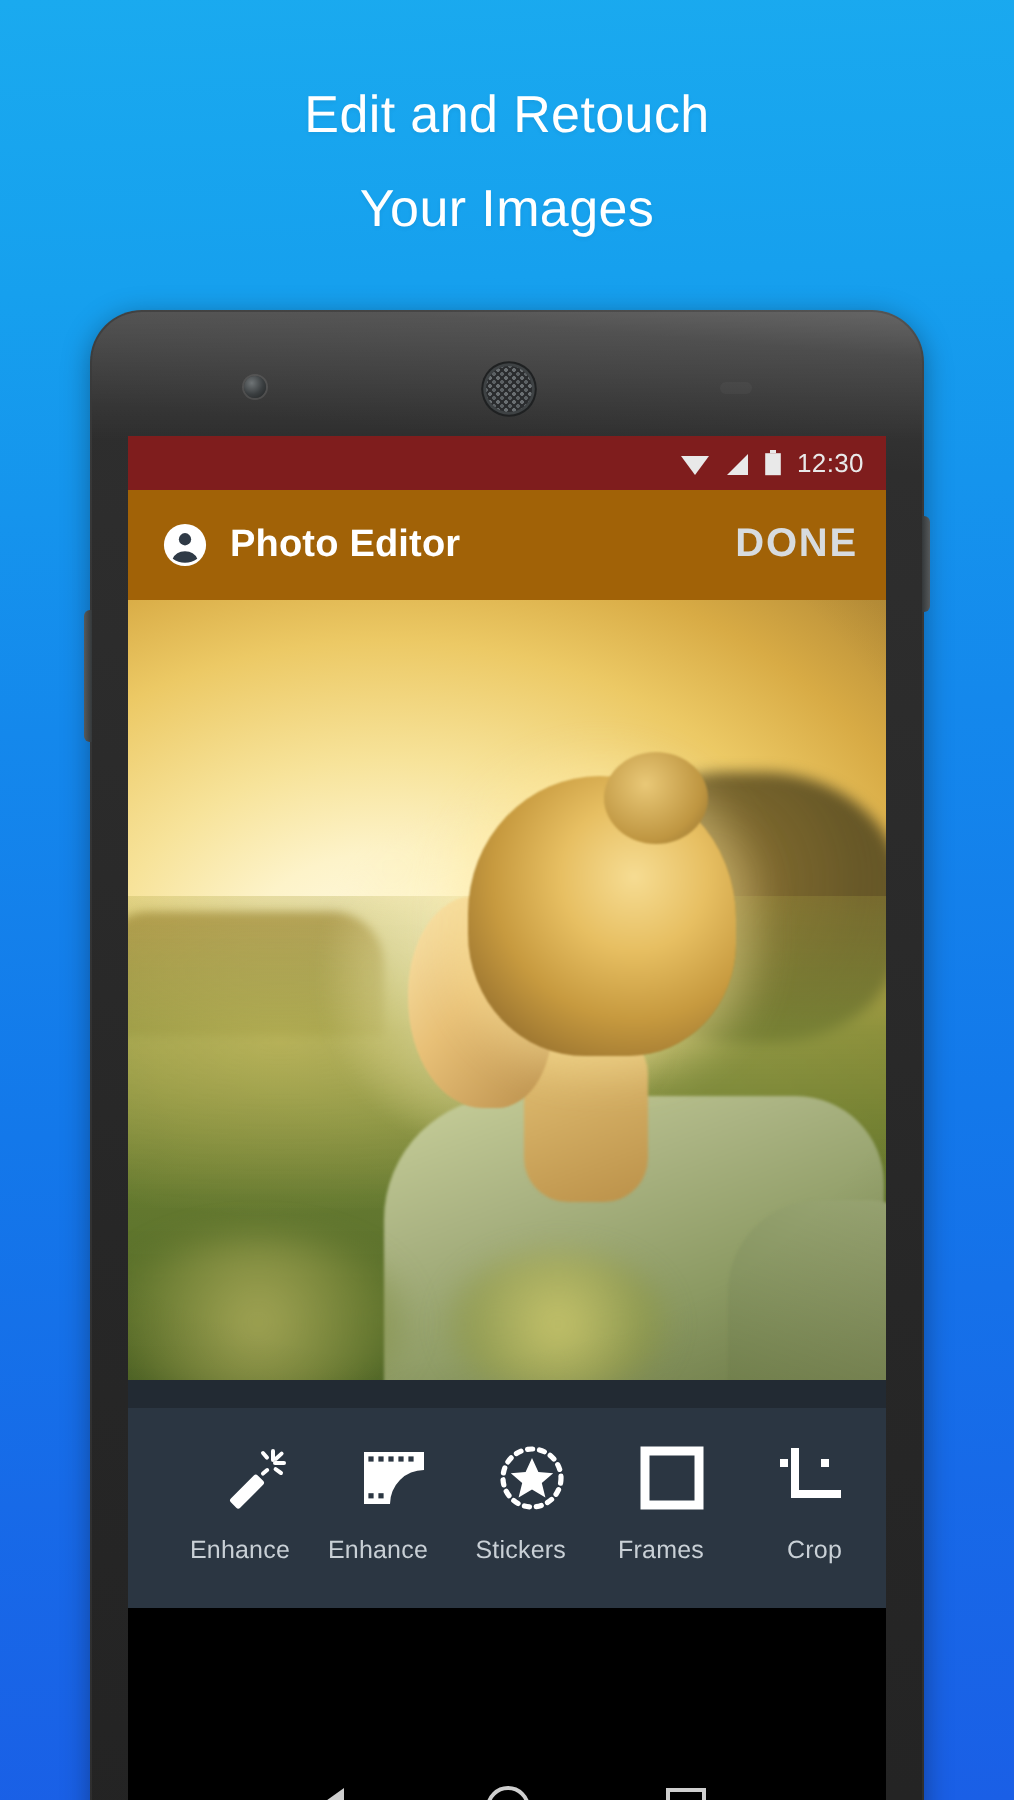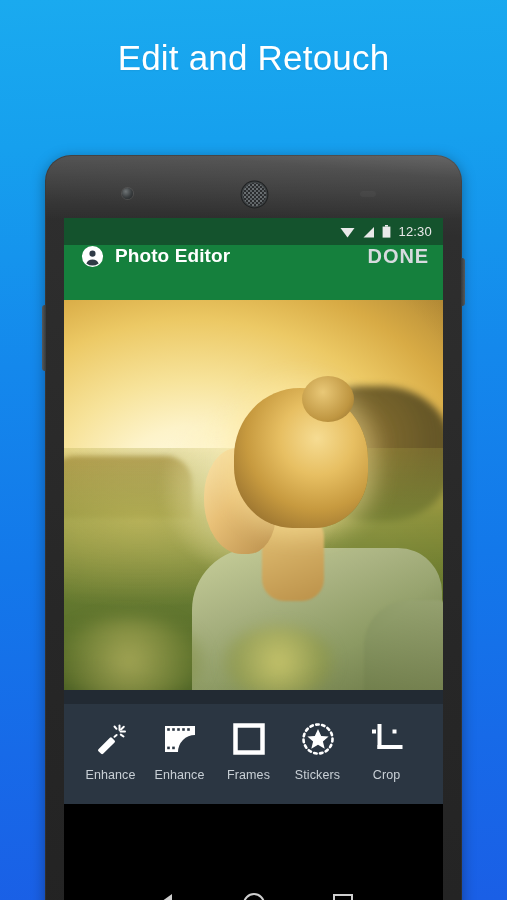--- a/index.html
+++ b/index.html
@@ -13,21 +13,21 @@
   
   .bg{
     position:absolute;inset:0;
     background:linear-gradient(178deg,#1aaaef 0%,#16a0ee 16%,#1488ec 40%,#1378ea 62%,#176ae8 82%,#1a5fe6 100%);
   }
 
   
   .headline{
     position:absolute;left:0;top:34px;width:507px;
     text-align:center;color:#ffffff;
-    font-size:35px;line-height:47px;font-weight:300;
+    font-size:26px;line-height:47px;font-weight:300;
     letter-spacing:.2px;
     text-shadow:0 1px 2px rgba(0,0,0,.06);
   }
   .headline .l2{display:block;}
 
   
   .phone{
     position:absolute;left:45px;top:155px;width:417px;height:790px;
     border-radius:26px 26px 20px 20px;
     background:linear-gradient(185deg,#4d4d4d 0%,#3a3a3a 3%,#2e2e2e 10%,#272727 60%,#232323 100%);
@@ -66,31 +66,31 @@
   }
 
   
   .screen{
     position:absolute;left:19px;top:63px;width:379px;height:710px;
     background:#000;overflow:hidden;
   }
 
   
   .statusbar{
-    position:relative;height:27px;background:#14532d;
+    position:relative;height:27px;background:#7f1d1d;
     display:flex;align-items:center;justify-content:flex-end;
     padding-right:11px;box-sizing:border-box;
   }
   .sb-icons{display:flex;align-items:center;gap:7px;}
   .sb-clock{color:#e9e9e9;font-size:13px;margin-left:7px;letter-spacing:.2px;}
 
   
   .appbar{
-    position:relative;height:55px;background:#15803d;
-    display:flex;align-items:flex-start;padding:0 14px 0 17px;box-sizing:border-box;
+    position:relative;height:55px;background:#a16207;
+    display:flex;align-items:center;padding:0 14px 0 17px;box-sizing:border-box;
   }
   .account-icon{width:23px;height:23px;flex:0 0 auto;}
   .app-title{
     color:#ffffff;font-size:19px;font-weight:bold;margin-left:11px;letter-spacing:.1px;
   }
   .done-btn{
     margin-left:auto;color:#d7dbdf;font-size:20px;font-weight:bold;letter-spacing:.9px;
   }
 
   
@@ -177,21 +177,21 @@
 
   
   .underbar{height:14px;background:#222a33;}
 
   
   .toolbar{
     position:relative;height:100px;background:#2b3642;overflow:hidden;
   }
   .tools{display:flex;align-items:flex-start;padding:13px 0 0 12px;}
   .tool{
-    width:69px;flex:0 0 auto;display:flex;flex-direction:column;align-items:center;
+    width:69px;flex:0 0 auto;display:flex;flex-direction:column;align-items:flex-end;
   }
   .tool .ic{height:44px;display:flex;align-items:center;justify-content:center;}
   .tool .lb{
     margin-top:7px;color:#c9d0d6;font-size:12.5px;letter-spacing:.1px;white-space:nowrap;
   }
 
   
   .navbar{
     position:absolute;left:0;right:0;bottom:0;height:48px;background:#000;
     display:flex;align-items:center;justify-content:space-around;padding:0 56px;box-sizing:border-box;
@@ -207,20 +207,21 @@
 </style>
 </head>
 <body>
 
 <div class="stage">
 
   <div class="bg"></div>
 
   <div class="headline">
     <span>Edit and Retouch</span>
+    <span class="l2">Your Images</span>
   </div>
 
   <div class="phone">
     <div class="phone-inner-sheen"></div>
     <div class="cam"></div>
     <div class="speaker"></div>
     <div class="sensor"></div>
     <div class="btn-vol"></div>
     <div class="btn-pwr"></div>
 
@@ -304,35 +305,35 @@
                   <rect x="4.2" y="23.6" width="2.6" height="2.6"></rect>
                   <rect x="9.2" y="23.6" width="2.6" height="2.6"></rect>
                 </g>
               </svg>
             </div>
             <div class="lb">Enhance</div>
           </div>
 
           <div class="tool">
             <div class="ic">
-              <svg width="32" height="32" viewBox="0 0 32 32">
-                <rect x="2.5" y="2.5" width="27" height="27" fill="none" stroke="#fff" stroke-width="4.5"></rect>
-              </svg>
-            </div>
-            <div class="lb">Frames</div>
-          </div>
-
-          <div class="tool">
-            <div class="ic">
               <svg width="34" height="34" viewBox="0 0 34 34">
                 <circle cx="17" cy="17" r="14.5" fill="none" stroke="#fff" stroke-width="2.6" stroke-dasharray="2.6 3.4" stroke-linecap="round"></circle>
                 <polygon points="17,7 20.2,14 27.6,14.6 21.9,19.5 23.7,26.8 17,22.8 10.3,26.8 12.1,19.5 6.4,14.6 13.8,14" fill="#fff"></polygon>
               </svg>
             </div>
             <div class="lb">Stickers</div>
+          </div>
+
+          <div class="tool">
+            <div class="ic">
+              <svg width="32" height="32" viewBox="0 0 32 32">
+                <rect x="2.5" y="2.5" width="27" height="27" fill="none" stroke="#fff" stroke-width="4.5"></rect>
+              </svg>
+            </div>
+            <div class="lb">Frames</div>
           </div>
 
 
           <div class="tool">
             <div class="ic">
               <svg width="32" height="32" viewBox="0 0 32 32">
                 <rect x="6.5" y="1" width="4" height="25" fill="#fff"></rect>
                 <rect x="6.5" y="22" width="25" height="4" fill="#fff"></rect>
                 <rect x="1" y="6.5" width="4" height="4" fill="#fff"></rect>
                 <rect x="21.5" y="6.5" width="4" height="4" fill="#fff"></rect>

